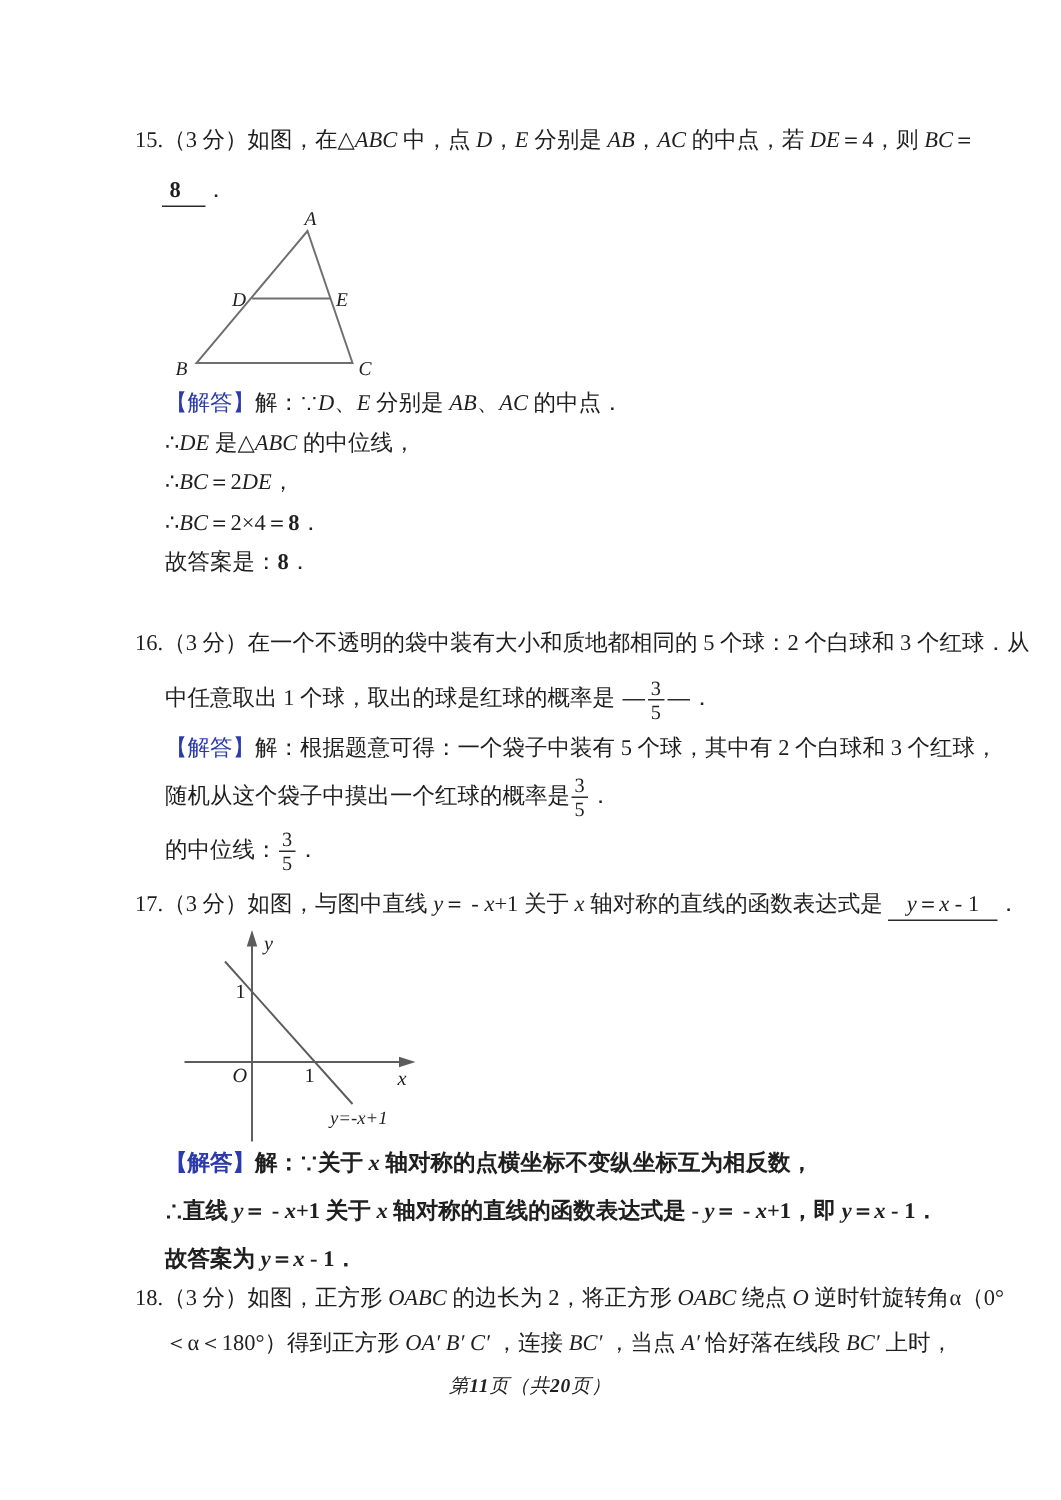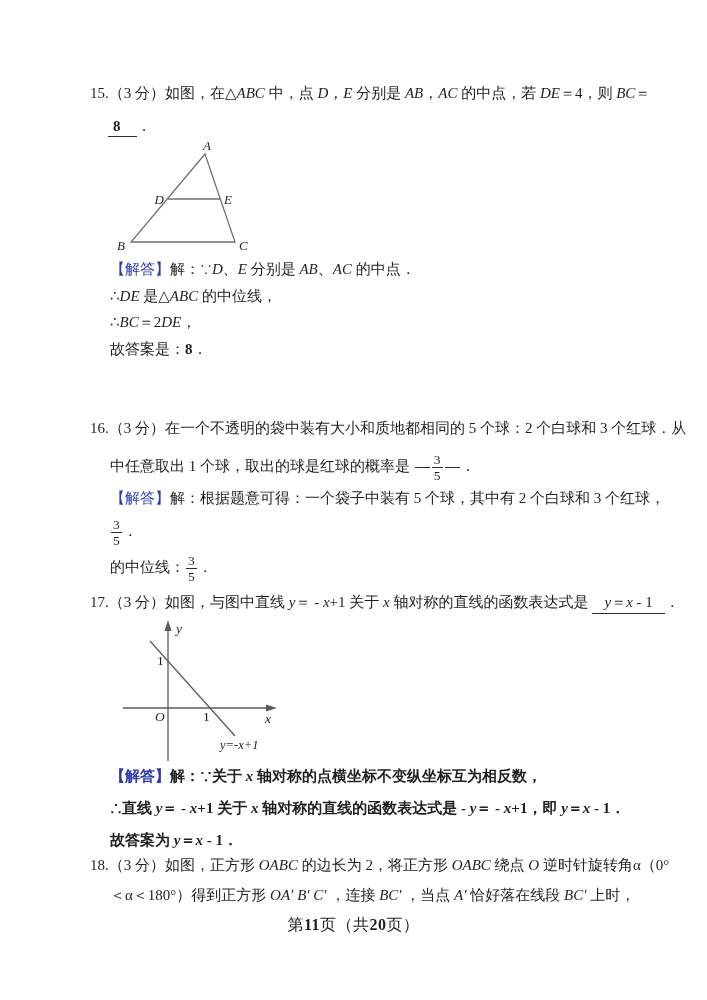--- a/index.html
+++ b/index.html
@@ -13,21 +13,21 @@
   .tag{color:var(--accent);}
   .b{font-weight:bold;}
   .sl{line-height:26.6px;white-space:nowrap;}
   .sl32{line-height:32px;white-space:nowrap;font-weight:bold;}
   .ansblank{display:inline-block;border-bottom:1.3px solid #2a2a2a;padding:0 16px 1px 5px;font-weight:bold;}
   .ansblank17{display:inline-block;border-bottom:1.3px solid #2a2a2a;padding:0 12px 1px 12px;margin-left:4px;}
   .frac{display:inline-flex;flex-direction:column;align-items:center;vertical-align:middle;line-height:1.12;font-size:13.5px;margin:0 1px;}
   .frac .den{border-top:1.2px solid #2a2a2a;}
   .frac .num,.frac .den{padding:0 2px;}
   .dash{display:inline-block;width:15px;height:0;border-bottom:1.4px solid #2a2a2a;vertical-align:middle;margin:0 1px;}
-  .footer{width:707px;text-align:center;font-size:16px;letter-spacing:0.5px;}
+  .footer{width:707px;text-align:center;font-size:13px;letter-spacing:0.5px;font-style:italic;}
   i{font-style:italic;}
   svg text{font-family:"Liberation Serif","DejaVu Serif",serif;}
 </style>
 </head>
 <body>
 
 <div class="abs mtext" style="top:84px;left:90px">15.（3 分）如图，在△<i>ABC</i> 中，点 <i>D</i>，<i>E</i> 分别是 <i>AB</i>，<i>AC</i> 的中点，若 <i>DE</i>＝4，则 <i>BC</i>＝</div>
 
 <div class="abs" style="top:117px;left:108px"><span class="ansblank mtext">8</span><span>．</span></div>
 
@@ -42,33 +42,34 @@
     <text x="126" y="112">C</text>
     <text x="51" y="66" text-anchor="end">D</text>
     <text x="111" y="66">E</text>
   </g>
 </svg>
 
 <div class="abs sol" style="top:256px;left:110px">
   <div class="sl"><span class="tag">【解答】</span><span class="mtext">解：∵<i>D</i>、<i>E</i> 分别是 <i>AB</i>、<i>AC</i> 的中点．</span></div>
   <div class="sl mtext">∴<i>DE</i> 是△<i>ABC</i> 的中位线，</div>
   <div class="sl mtext">∴<i>BC</i>＝2<i>DE</i>，</div>
+  <div class="sl"><span class="mtext">∴<i>BC</i>＝2×4＝</span><span class="b">8</span><span>．</span></div>
   <div class="sl"><span class="mtext">故答案是：</span><span class="b">8</span><span>．</span></div>
 </div>
 
 <div class="abs mtext" style="top:419px;left:90px">16.（3 分）在一个不透明的袋中装有大小和质地都相同的 5 个球：2 个白球和 3 个红球．从</div>
 
 <div class="abs" style="top:447px;left:110px;line-height:38px"><span class="mtext">中任意取出 1 个球，取出的球是红球的概率是</span>&nbsp;<span class="dash"></span><span class="frac">
       <span class="num">3</span>
       <span class="den">5</span>
     </span><span class="dash"></span><span>．</span></div>
 
 <div class="abs" style="top:489px;left:110px"><span class="tag">【解答】</span><span class="mtext">解：根据题意可得：一个袋子中装有 5 个球，其中有 2 个白球和 3 个红球，</span></div>
 
-<div class="abs" style="top:513px;left:110px;line-height:36px"><span class="frac">
+<div class="abs" style="top:513px;left:110px;line-height:36px"><span class="mtext">随机从这个袋子中摸出一个红球的概率是</span><span class="frac">
       <span class="num">3</span>
       <span class="den">5</span>
     </span><span>．</span></div>
 
 <div class="abs" style="top:549px;left:110px;line-height:36px"><span class="mtext">的中位线：</span><span class="frac">
       <span class="num">3</span>
       <span class="den">5</span>
     </span><span>．</span></div>
 
 <div class="abs" style="top:593px;left:90px"><span class="mtext">17.（3 分）如图，与图中直线 <i>y</i>＝ - <i>x</i>+1 关于 <i>x</i> 轴对称的直线的函数表达式是</span><span class="ansblank17 mtext"><i>y</i>＝<i>x</i> - 1</span><span>．</span></div>

